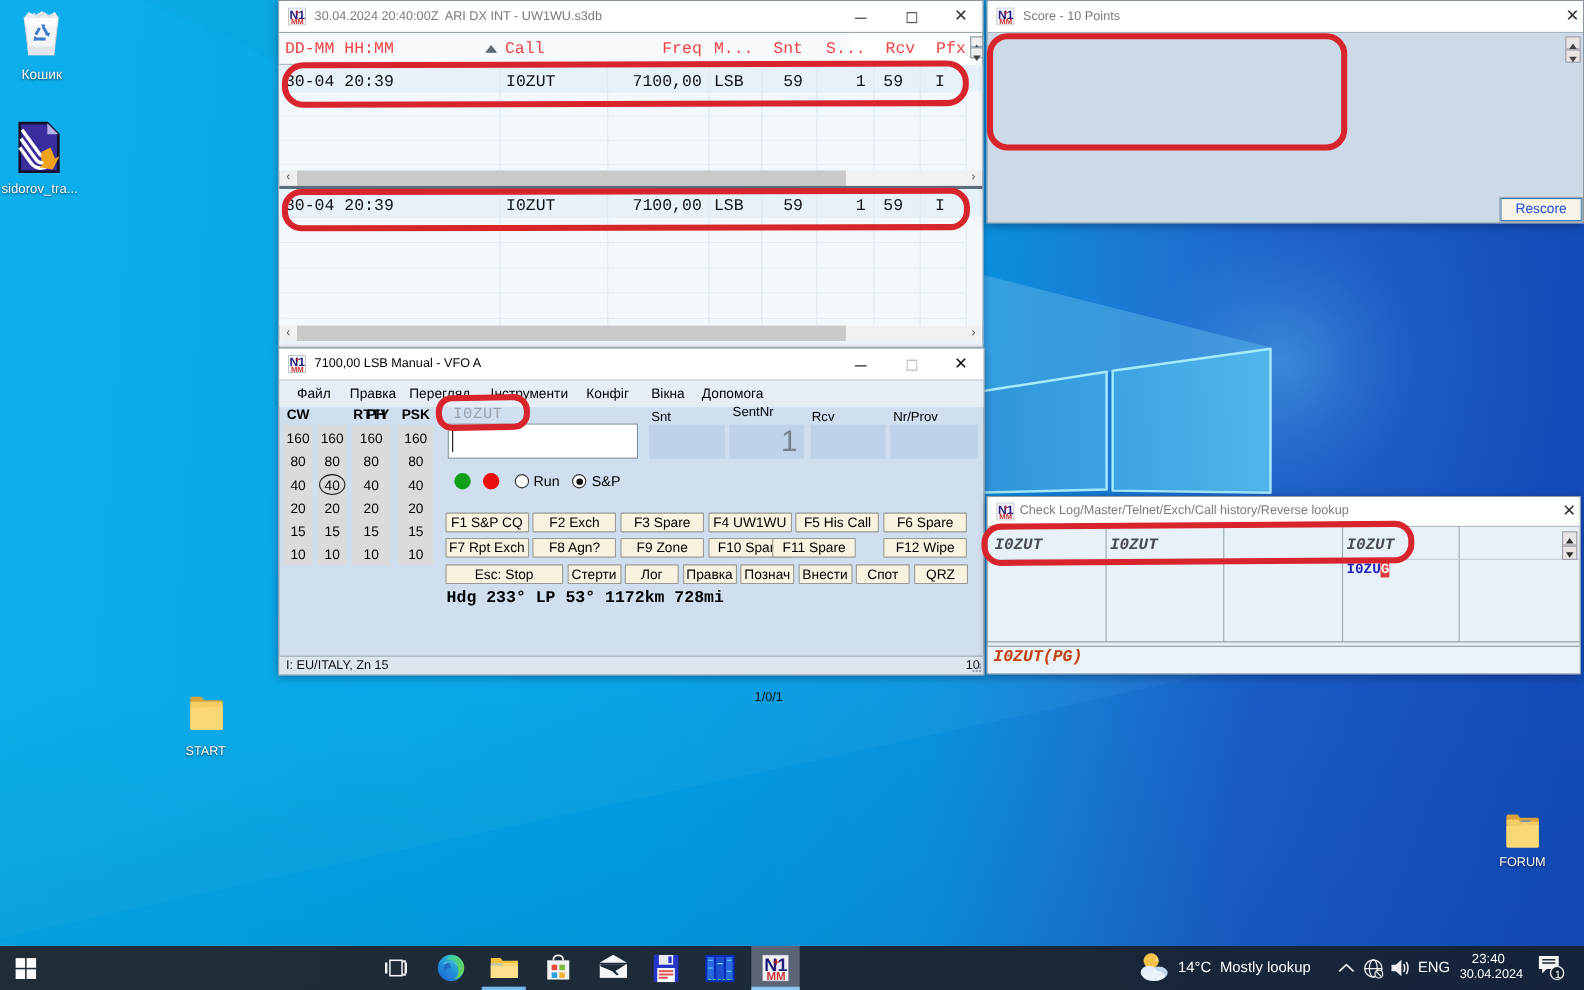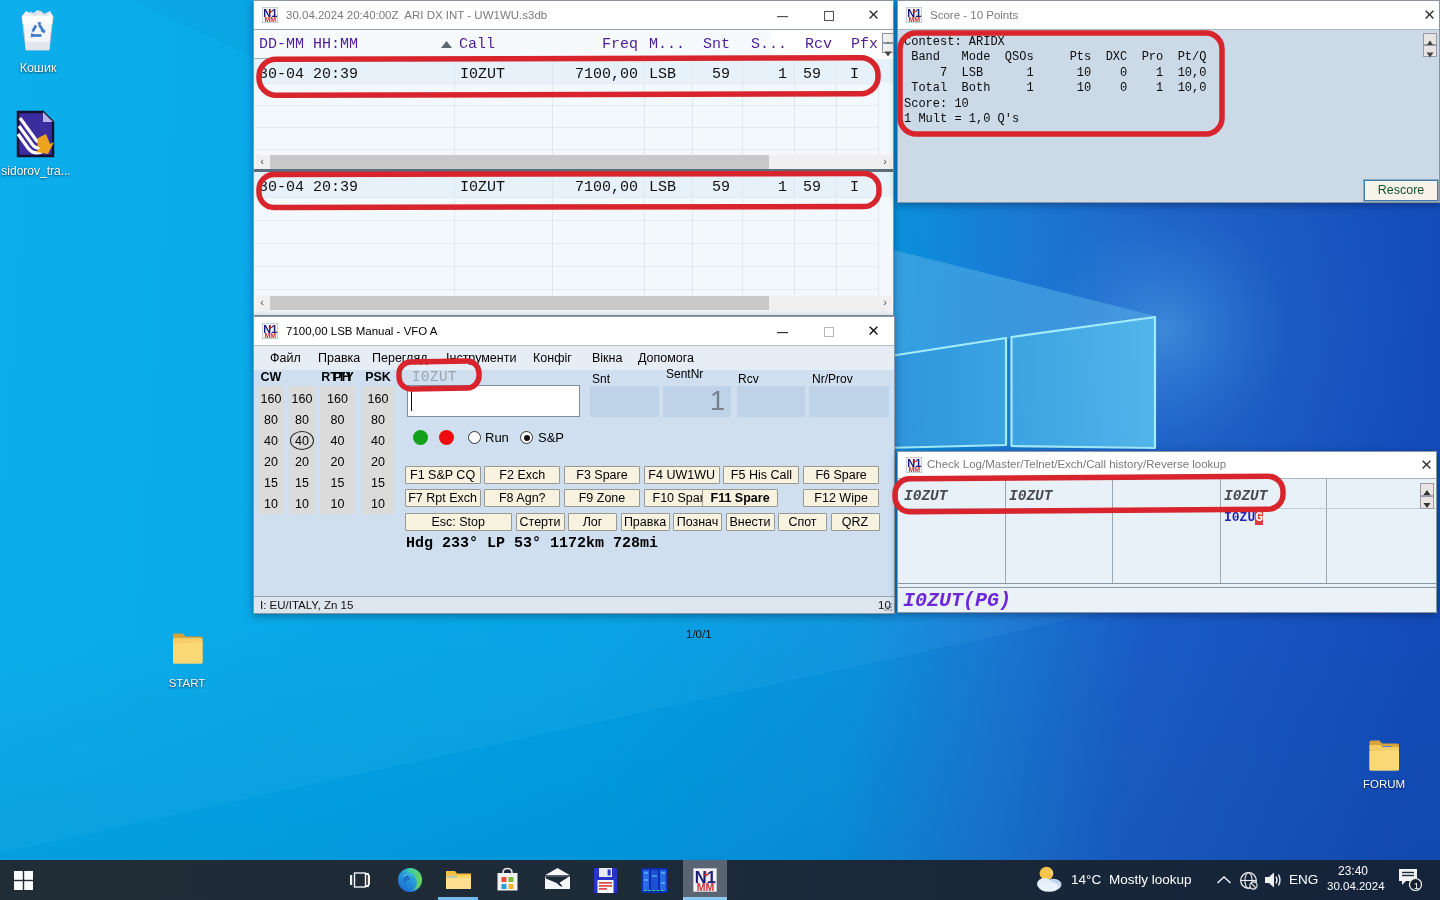--- a/index.html
+++ b/index.html
@@ -133,21 +133,21 @@
   <div class="ttl" style="left:32px;">30.04.2024 20:40:00Z&nbsp; ARI DX INT - UW1WU.s3db</div>
   <div class="wbtn" style="left:506px;"><svg width="11" height="29">
           <rect x="0" y="15" width="11" height="1.2" fill="#555"></rect>
         </svg></div>
   <div class="wbtn" style="left:552px;"><svg width="10" height="29">
           <rect x="0.5" y="10.5" width="9" height="9" fill="none" stroke="#555" stroke-width="1.1"></rect>
         </svg></div>
   <div class="wbtn" style="left:597px;font-size:15px;line-height:28px;color:#333;">✕</div>
  </div>
 
- <div class="abs mono" style="left:0;top:29px;width:518px;height:29px;background:#f6fafd;border-bottom:1px solid #9fb0ba;font-size:15px;color:#4c1d95;">
+ <div class="abs mono" style="left:0;top:29px;width:518px;height:29px;background:#f6fafd;border-bottom:1px solid #9fb0ba;font-size:15px;color:#ef4444;">
    <span class="cell" style="left:5px;top:6px;">DD-MM HH:MM</span>
    <svg class="abs" style="left:186px;top:10px;" width="13" height="9">
         <polygon points="6.5,1 12,8 1,8" fill="#5a6a74"></polygon>
       </svg>
    <span class="cell" style="left:205px;top:6px;">Call</span>
    <span class="cell" style="left:311px;top:6px;width:73px;text-align:right;">Freq</span>
    <span class="cell" style="left:395px;top:6px;">M...</span>
    <span class="cell" style="left:440px;top:6px;width:36px;text-align:right;">Snt</span>
    <span class="cell" style="left:497px;top:6px;">S...</span>
    <span class="cell" style="left:551px;top:6px;">Rcv</span>
@@ -235,35 +235,29 @@
   <svg class="ico" viewBox="0 0 16 16">
         <rect width="16" height="16" fill="#f6f6fa" stroke="#9aa" stroke-width="1"></rect>
         <text x="1.2" y="10" font-family="Liberation Sans" font-size="11" font-weight="bold" fill="#1c1c7a">N1</text>
         <text x="6.5" y="6.5" font-family="Liberation Sans" font-size="7" font-weight="bold" fill="#cc2222">+</text>
         <text x="2.5" y="15" font-family="Liberation Sans" font-size="7" font-weight="bold" fill="#cc3333">MM</text>
       </svg>
   <div class="ttl" style="left:32px;">Score - 10 Points</div>
   <div class="wbtn" style="right:-13px;font-size:15px;line-height:28px;color:#333;">✕</div>
  </div>
  <div class="abs" style="left:0;top:29px;width:541px;height:172px;background:#ccd9e7;">
-  <pre class="mono" style="position:absolute;left:6px;top:4.5px;margin:0;font-size:12px;line-height:15.5px;color:#0a0a0a;">Contest: ARIDX
- Band   Mode  QSOs     Pts  DXC  Pro  Pt/Q
-     7  LSB      1      10    0    1  10,0
- Total  Both     1      10    0    1  10,0
-Score: 10
-1 Mult = 1,0 Q's</pre>
   <div class="abs" style="right:2px;top:3px;width:14px;height:24px;">
    <div class="abs" style="left:0;top:0;width:14px;height:12px;background:#e9e5e2;border:1px solid #99a;"><svg width="12" height="10">
             <polygon points="6,2.5 9.5,7.5 2.5,7.5" fill="#444"></polygon>
           </svg></div>
    <div class="abs" style="left:0;top:12px;width:14px;height:12px;background:#e9e5e2;border:1px solid #99a;"><svg width="12" height="10">
             <polygon points="6,7.5 9.5,2.5 2.5,2.5" fill="#444"></polygon>
           </svg></div>
   </div>
-  <div class="abs" style="right:1px;bottom:1px;width:74px;height:21px;background:#f7f3e8;border:1.5px solid #3c7fb8;outline:1px solid #98a4ae;font-size:12.5px;color:#14532d;text-align:center;line-height:18px;">Rescore</div>
+  <div class="abs" style="right:1px;bottom:1px;width:74px;height:21px;background:#f7f3e8;border:1.5px solid #3c7fb8;outline:1px solid #98a4ae;font-size:12.5px;color:#1d4ed8;text-align:center;line-height:18px;">Rescore</div>
  </div>
 </div>
 <div class="win" id="vfowin" style="left:253px;top:316px;width:642px;height:298px;background:#cfdff0;">
  <div class="tbar" style="border-bottom:1px solid #b0bcc6;">
   <svg class="ico" viewBox="0 0 16 16">
         <rect width="16" height="16" fill="#f6f6fa" stroke="#9aa" stroke-width="1"></rect>
         <text x="1.2" y="10" font-family="Liberation Sans" font-size="11" font-weight="bold" fill="#1c1c7a">N1</text>
         <text x="6.5" y="6.5" font-family="Liberation Sans" font-size="7" font-weight="bold" fill="#cc2222">+</text>
         <text x="2.5" y="15" font-family="Liberation Sans" font-size="7" font-weight="bold" fill="#cc3333">MM</text>
       </svg>
@@ -350,21 +344,21 @@
  <div class="fbtn" style="left:150.5px;top:149px;width:76.2px;">F1 S&amp;P CQ</div>
  <div class="fbtn" style="left:230.2px;top:149px;width:76.2px;">F2 Exch</div>
  <div class="fbtn" style="left:309.9px;top:149px;width:76.2px;">F3 Spare</div>
  <div class="fbtn" style="left:389.6px;top:149px;width:76.2px;">F4 UW1WU</div>
  <div class="fbtn" style="left:469.3px;top:149px;width:76.2px;">F5 His Call</div>
  <div class="fbtn" style="left:549px;top:149px;width:76.2px;">F6 Spare</div>
  <div class="fbtn" style="left:150.5px;top:172px;width:76.2px;">F7 Rpt Exch</div>
  <div class="fbtn" style="left:230.2px;top:172px;width:76.2px;">F8 Agn?</div>
  <div class="fbtn" style="left:309.9px;top:172px;width:76.2px;">F9 Zone</div>
  <div class="fbtn" style="left:389.6px;top:172px;width:76.2px;">F10 Spare</div>
- <div class="fbtn" style="left:448px;top:172px;width:76.2px;font-weight:bold;">F11 Spare</div>
+ <div class="fbtn" style="left:448px;top:172px;width:76.2px;">F11 Spare</div>
  <div class="fbtn" style="left:549px;top:172px;width:76.2px;">F12 Wipe</div>
  <div class="fbtn" style="left:150.5px;top:195.5px;width:107.5px;">Esc: Stop</div>
  <div class="fbtn" style="left:261.5px;top:195.5px;width:49px;">Стерти</div>
  <div class="fbtn" style="left:314px;top:195.5px;width:49px;">Лог</div>
  <div class="fbtn" style="left:366.5px;top:195.5px;width:49px;">Правка</div>
  <div class="fbtn" style="left:419px;top:195.5px;width:49px;">Познач</div>
  <div class="fbtn" style="left:471.5px;top:195.5px;width:49px;">Внести</div>
  <div class="fbtn" style="left:524px;top:195.5px;width:49px;">Спот</div>
  <div class="fbtn" style="left:576.5px;top:195.5px;width:49px;">QRZ</div>
 
@@ -412,21 +406,21 @@
    <div class="abs" style="left:0;top:0;width:14px;height:13px;background:#e9e5e2;border:1px solid #99a;"><svg width="12" height="11">
             <polygon points="6,3 9.5,8 2.5,8" fill="#333"></polygon>
           </svg></div>
    <div class="abs" style="left:0;top:13px;width:14px;height:13px;background:#e9e5e2;border:1px solid #99a;"><svg width="12" height="11">
             <polygon points="6,8 9.5,3 2.5,3" fill="#333"></polygon>
           </svg></div>
   </div>
  </div>
  <div class="abs" style="left:0;top:131px;width:538px;height:1px;background:#8a98a4;"></div>
  <div class="abs" style="left:0;top:135px;width:538px;height:25px;border-top:1px solid #8a98a4;background:#eaf2f8;">
-  <div class="mono abs" style="left:5px;top:1px;font-size:20px;font-weight:bold;font-style:italic;color:#6d28d9;">I0ZUT(PG)</div>
+  <div class="mono abs" style="left:5px;top:1px;font-size:15px;font-weight:bold;font-style:italic;color:#c2410c;">I0ZUT(PG)</div>
  </div>
 </div>
 
 <div id="taskbar">
 
  <svg class="abs" style="left:14px;top:11px;" width="19" height="19" viewBox="0 0 19 19">
   <g fill="#fbfbfb">
         <rect x="0" y="0" width="8.8" height="8.8"></rect>
         <rect x="10.2" y="0" width="8.8" height="8.8"></rect>
         <rect x="0" y="10.2" width="8.8" height="8.8"></rect>

